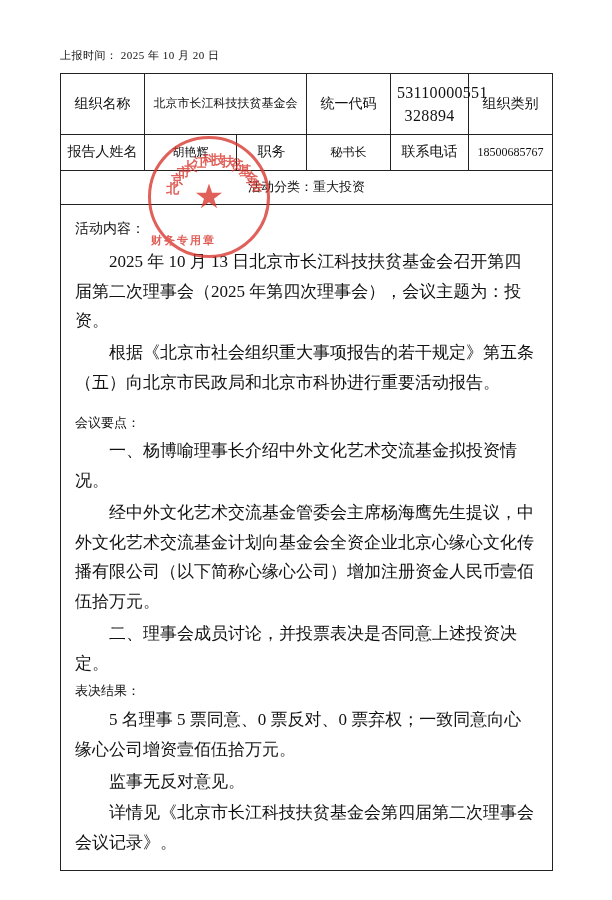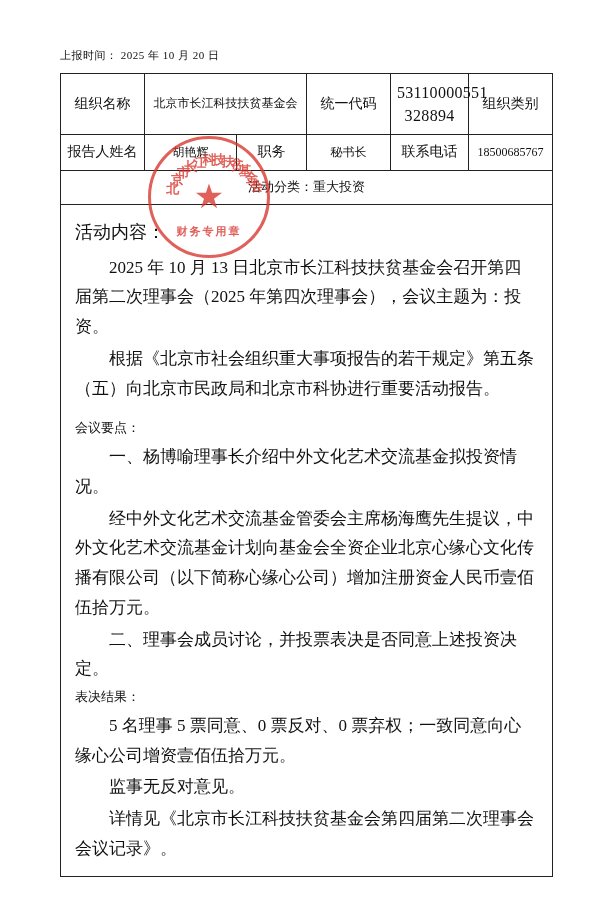--- a/index.html
+++ b/index.html
@@ -82,21 +82,21 @@
     height: 400px;
   }
   .handle-cell {
     text-align: left !important;
     vertical-align: top !important;
     padding: 12px 14px 14px 14px !important;
     height: 110px;
   }
   .p-head {
     margin: 4px 0 8px 0;
-    font-size: 18px;
+    font-size: 14px;
   }
   .p {
     margin: 0 0 2px 0;
     font-size: 17px;
     line-height: 1.75;
     text-indent: 2em;
   }
   .p-noindent {
     margin: 0 0 2px 0;
     font-size: 13px;
@@ -161,23 +161,22 @@
     font-size: 13px;
     font-weight: bold;
     color: #d8342c;
     transform-origin: 0 0;
     font-family: "Liberation Serif", "DejaVu Serif", serif;
     white-space: nowrap;
   }
   .seal-bottom {
     position: absolute;
     left: 0;
-    bottom: 16px;
+    bottom: 7px;
     width: 116px;
-    text-align: center;
     font-size: 11px;
     color: #d8342c;
     font-weight: bold;
     letter-spacing: 2px;
   }
 </style>
 </head>
 <body>
 
 <div class="page">

